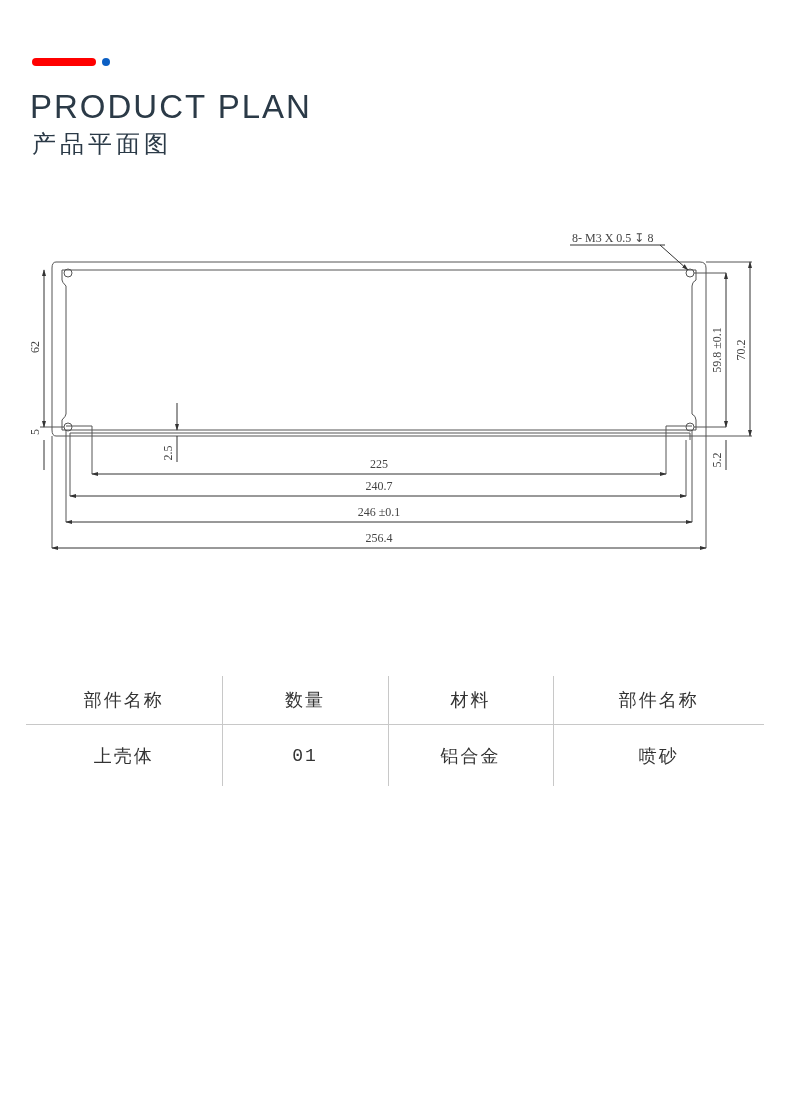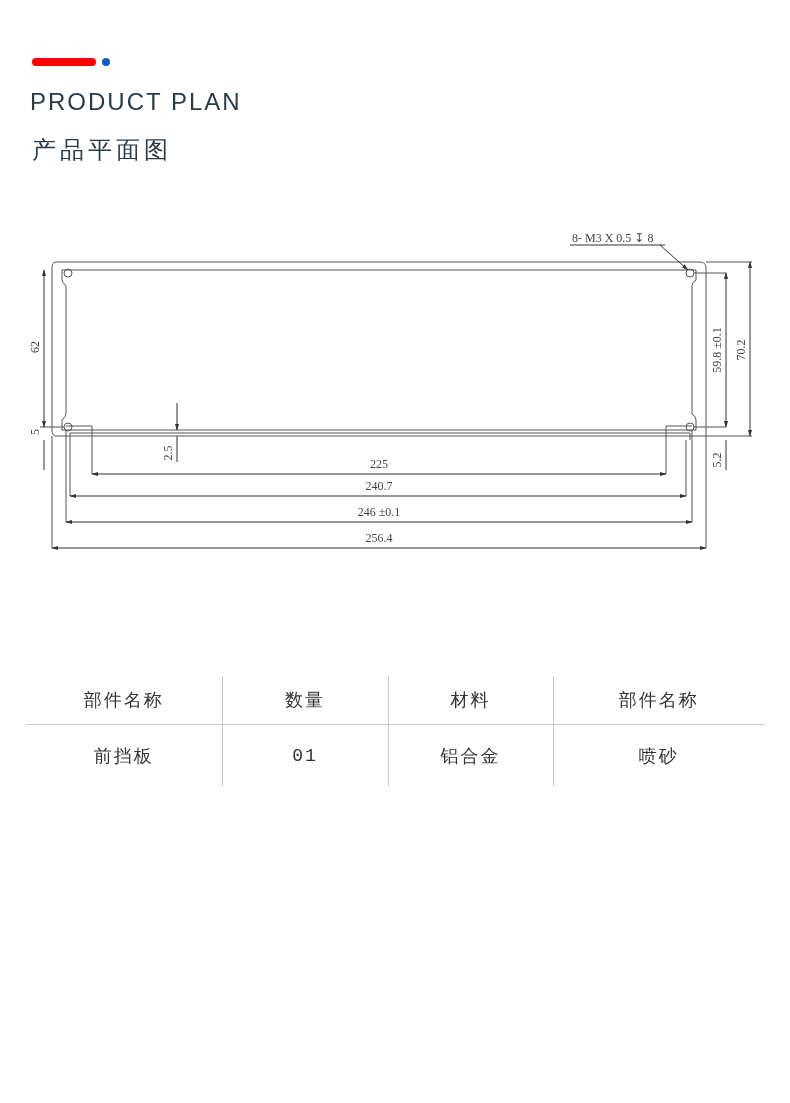--- a/index.html
+++ b/index.html
@@ -3,24 +3,24 @@
   <meta charset="utf-8">
   <style>
     html, body { margin: 0; padding: 0; background: #ffffff; }
     body { width: 790px; height: 1103px; position: relative; overflow: hidden;
            font-family: "DejaVu Sans", sans-serif; color: #333; }
     .accent { position: absolute; top: 58px; left: 32px; height: 8px; }
     .accent .bar { position: absolute; left: 0; top: 0; width: 64px; height: 8px;
                    border-radius: 4px; background: #ff0000; }
     .accent .dot { position: absolute; left: 70px; top: 0; width: 8px; height: 8px;
                    border-radius: 50%; background: #0b5fc4; }
-    .title-en { position: absolute; top: 88px; left: 30px; font-size: 24px;
+    .title-en { position: absolute; top: 88px; left: 30px; font-size: 33px;
                 letter-spacing: 2px; font-weight: 300; color: #2b3a47;
                 font-family: "Liberation Sans", sans-serif; }
-    .title-cn { position: absolute; top: 134px; left: 32px; font-size: 24px;
+    .title-cn { position: absolute; top: 128px; left: 32px; font-size: 24px;
                 letter-spacing: 4px; color: #2b3a47;
                 font-family: Liberation Serif, serif; }
     .drawing { position: absolute; left: 0; top: 200px; width: 790px; height: 370px; }
     .drawing text { font-family: "Liberation Serif", serif; font-size: 12px; fill: #444; }
     .spec-table { position: absolute; left: 26px; top: 676px; width: 738px;
                   border-collapse: collapse; table-layout: fixed; }
     .spec-table th, .spec-table td { text-align: center; font-weight: normal;
                   font-size: 18px; color: #333; letter-spacing: 2px;
                   border-left: 1px solid #c8c8c8; border-bottom: 1px solid #c8c8c8; font-family: Liberation Mono, monospace; }
     .spec-table tr > *:first-child { border-left: none; }
@@ -122,19 +122,19 @@
   <thead>
     <tr>
       <th>部件名称</th>
       <th>数量</th>
       <th>材料</th>
       <th>部件名称</th>
     </tr>
   </thead>
   <tbody>
     <tr>
-      <td>前挡板</td>
+      <td>上壳体</td>
       <td>01</td>
       <td>铝合金</td>
       <td>喷砂</td>
     </tr>
   </tbody>
 </table>
 
 </body></html>

